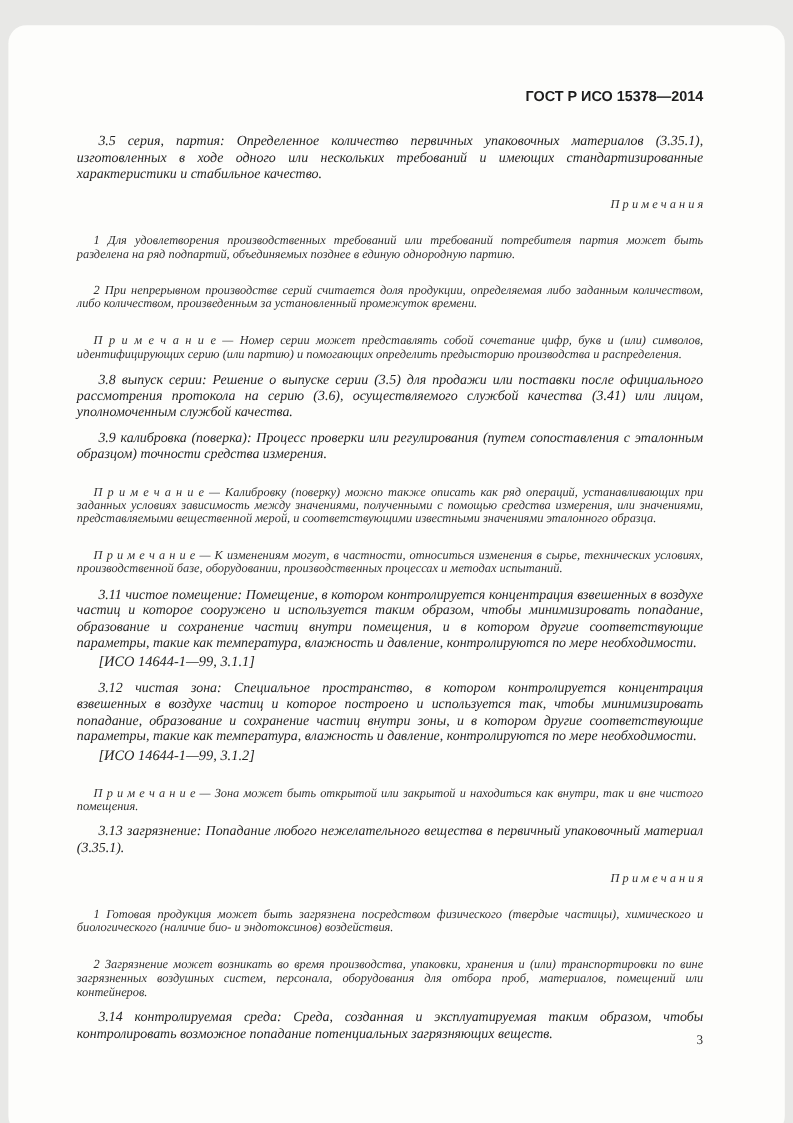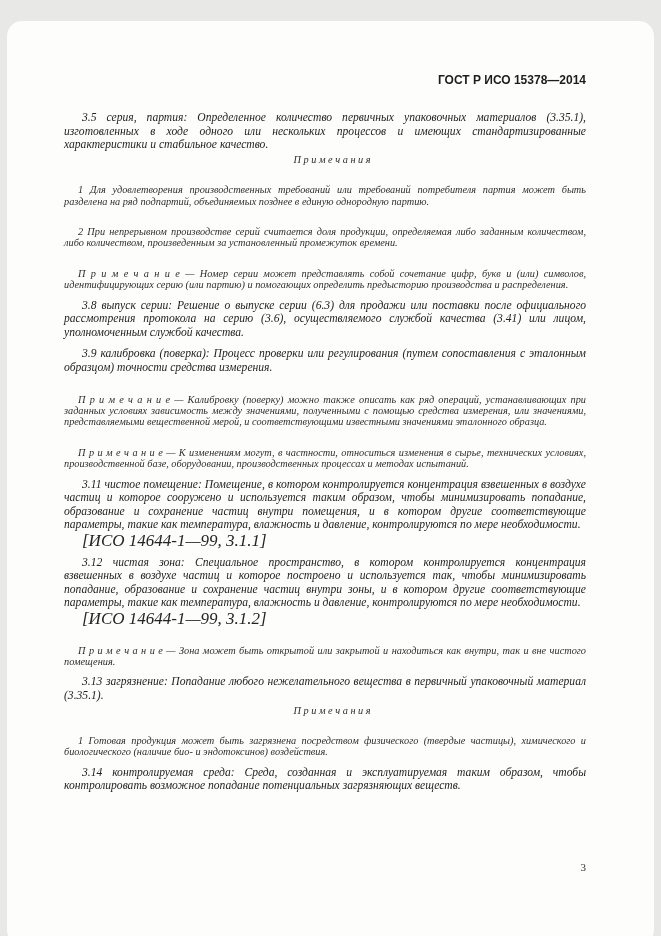--- a/index.html
+++ b/index.html
@@ -33,67 +33,68 @@
     text-align: justify; text-indent: 18px;
     margin-top: 8px;
   }
   .b { font-weight: normal; }
   .note {
     font-size: 10.3px; line-height: 11.4px;
     font-style: italic; color: #2e2e2e;
     text-align: justify; text-indent: 14px;
     margin-top: 19px;
   }
-  .nlabel { margin-top: 2px; text-align: center; font-style: italic; }
+  .nlabel { margin-top: 13px; text-align: right; font-style: italic; }
   .ref {
-    font-size: 17px; line-height: 13.6px;
+    font-size: 12px; line-height: 13.6px;
     font-style: italic;
     text-indent: 18px; text-align: left;
     margin-top: 2px;
   }
   .page-number {
     position: absolute; top: 840px; left: 57px; width: 522px;
     text-align: right;
     font-size: 11px; color: #333;
   }
 </style>
 </head>
 <body>
 
 <div class="page">
 
   <div class="header">ГОСТ Р ИСО 15378—2014</div>
 
   <div class="content">
 
-    <p class="def"><span class="b">3.5</span> <span class="b">серия, партия:</span> <span>Определенное количество первичных упаковочных материалов (3.35.1), изготовленных в ходе одного или нескольких процессов и имеющих стандартизированные характеристики и стабильное качество.</span></p>
+    <p class="def"><span class="b">3.5</span> <span class="b">серия, партия:</span> <span>Определенное количество первичных упаковочных материалов (3.35.1), изготовленных в ходе одного или нескольких требований и имеющих стандартизированные характеристики и стабильное качество.</span></p>
     <p class="note nlabel">П р и м е ч а н и я</p>
     <p class="note">1 Для удовлетворения производственных требований или требований потребителя партия может быть разделена на ряд подпартий, объединяемых позднее в единую однородную партию.</p>
     <p class="note">2 При непрерывном производстве серий считается доля продукции, определяемая либо заданным количеством, либо количеством, произведенным за установленный промежуток времени.</p>
 
 
     <p class="note">П р и м е ч а н и е — Номер серии может представлять собой сочетание цифр, букв и (или) символов, идентифицирующих серию (или партию) и помогающих определить предысторию производства и распределения.</p>
 
-    <p class="def"><span class="b">3.8</span> <span class="b">выпуск серии:</span> <span>Решение о выпуске серии (6.3) для продажи или поставки после официального рассмотрения протокола на серию (3.6), осуществляемого службой качества (3.41) или лицом, уполномоченным службой качества.</span></p>
+    <p class="def"><span class="b">3.8</span> <span class="b">выпуск серии:</span> <span>Решение о выпуске серии (3.5) для продажи или поставки после официального рассмотрения протокола на серию (3.6), осуществляемого службой качества (3.41) или лицом, уполномоченным службой качества.</span></p>
 
     <p class="def"><span class="b">3.9</span> <span class="b">калибровка (поверка):</span> <span>Процесс проверки или регулирования (путем сопоставления с эталонным образцом) точности средства измерения.</span></p>
     <p class="note">П р и м е ч а н и е — Калибровку (поверку) можно также описать как ряд операций, устанавливающих при заданных условиях зависимость между значениями, полученными с помощью средства измерения, или значениями, представляемыми вещественной мерой, и соответствующими известными значениями эталонного образца.</p>
 
     <p class="note">П р и м е ч а н и е — К изменениям могут, в частности, относиться изменения в сырье, технических условиях, производственной базе, оборудовании, производственных процессах и методах испытаний.</p>
 
     <p class="def"><span class="b">3.11</span> <span class="b">чистое помещение:</span> <span>Помещение, в котором контролируется концентрация взвешенных в воздухе частиц и которое сооружено и используется таким образом, чтобы минимизировать попадание, образование и сохранение частиц внутри помещения, и в котором другие соответствующие параметры, такие как температура, влажность и давление, контролируются по мере необходимости.</span></p>
     <p class="ref">[ИСО 14644-1—99, 3.1.1]</p>
 
     <p class="def"><span class="b">3.12</span> <span class="b">чистая зона:</span> <span>Специальное пространство, в котором контролируется концентрация взвешенных в воздухе частиц и которое построено и используется так, чтобы минимизировать попадание, образование и сохранение частиц внутри зоны, и в котором другие соответствующие параметры, такие как температура, влажность и давление, контролируются по мере необходимости.</span></p>
     <p class="ref">[ИСО 14644-1—99, 3.1.2]</p>
     <p class="note">П р и м е ч а н и е — Зона может быть открытой или закрытой и находиться как внутри, так и вне чистого помещения.</p>
 
     <p class="def"><span class="b">3.13</span> <span class="b">загрязнение:</span> <span>Попадание любого нежелательного вещества в первичный упаковочный материал (3.35.1).</span></p>
     <p class="note nlabel">П р и м е ч а н и я</p>
     <p class="note">1 Готовая продукция может быть загрязнена посредством физического (твердые частицы), химического и биологического (наличие био- и эндотоксинов) воздействия.</p>
+    <p class="note">2 Загрязнение может возникать во время производства, упаковки, хранения и (или) транспортировки по вине загрязненных воздушных систем, персонала, оборудования для отбора проб, материалов, помещений или контейнеров.</p>
 
     <p class="def"><span class="b">3.14</span> <span class="b">контролируемая среда:</span> <span>Среда, созданная и эксплуатируемая таким образом, чтобы контролировать возможное попадание потенциальных загрязняющих веществ.</span></p>
 
   </div>
 
   <div class="page-number">3</div>
 
 </div>
 
 </body></html>

